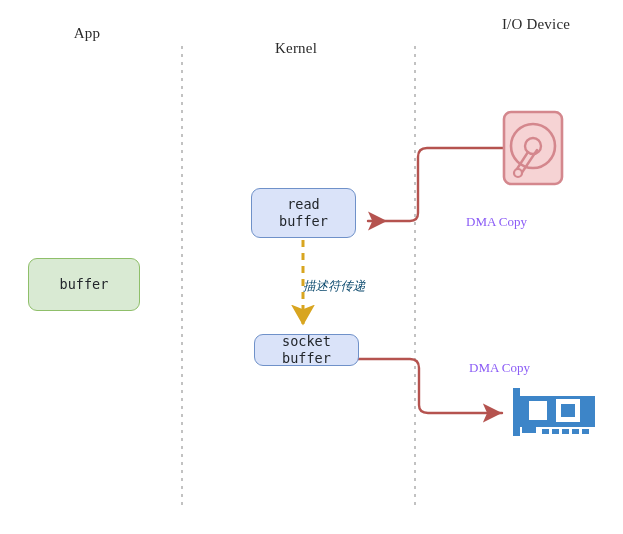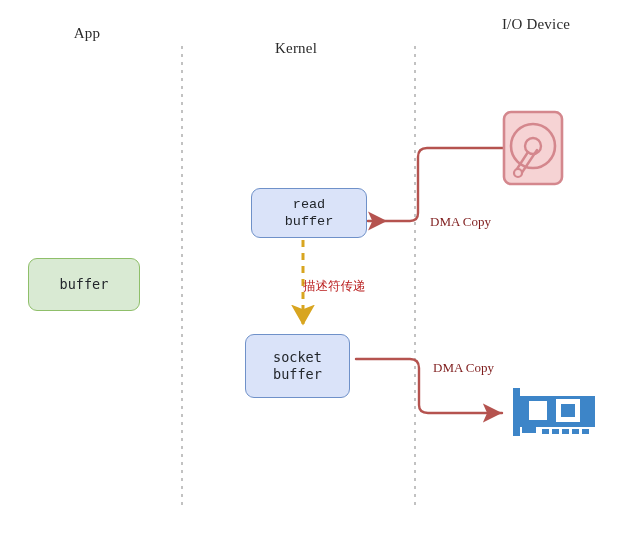--- a/index.html
+++ b/index.html
@@ -52,29 +52,31 @@
     border: 1.3px solid #6f91c9;
   }
   .node-green {
     background: #d9ead3;
     border: 1.3px solid #8fbf6a;
   }
   .edge-label {
     position: absolute;
     font-family: "Liberation Serif", serif;
     font-size: 13px;
-    color: #7f1d1d;
+    color: #8b5cf6;
     white-space: nowrap;
+    margin-left: 36px;
   }
   .edge-label-cn {
     position: absolute;
     font-family: "DejaVu Sans", sans-serif;
     font-size: 12.5px;
-    color: #b91c1c;
+    color: #0c4a6e;
     white-space: nowrap;
+    font-style: italic;
   }
 </style>
 </head>
 <body>
 
 <div id="canvas">
 
   <div class="col-header" style="left:87px; top:25px;">App</div>
   <div class="col-header" style="left:296px; top:40px;">Kernel</div>
   <div class="col-header" style="left:536px; top:16px;">I/O Device</div>
@@ -124,24 +126,24 @@
         <rect x="562" y="429" width="7" height="5"></rect>
         <rect x="572" y="429" width="7" height="5"></rect>
         <rect x="582" y="429" width="7" height="5"></rect>
       </g>
     </g>
 
   </svg>
 
   <div class="node-box node-green" style="left:28px; top:258px; width:112px; height:53px;">buffer</div>
 
-  <div class="node-box node-blue" style="left:251px; top:188px; width:116px; height:50px;font-family:Liberation Mono, monospace;">read
+  <div class="node-box node-blue" style="left:251px; top:188px; width:105px; height:50px;">read
 buffer</div>
 
-  <div class="node-box node-blue" style="left:245px; top:334px; width:105px; height:64px;">socket
+  <div class="node-box node-blue" style="left:254px; top:334px; width:105px; height:32px;">socket
 buffer</div>
 
   <div class="edge-label" style="left:430px; top:214px;">DMA Copy</div>
 
   <div class="edge-label-cn" style="left:303px; top:278px;">描述符传递</div>
 
   <div class="edge-label" style="left:433px; top:360px;">DMA Copy</div>
 
 </div>
 

